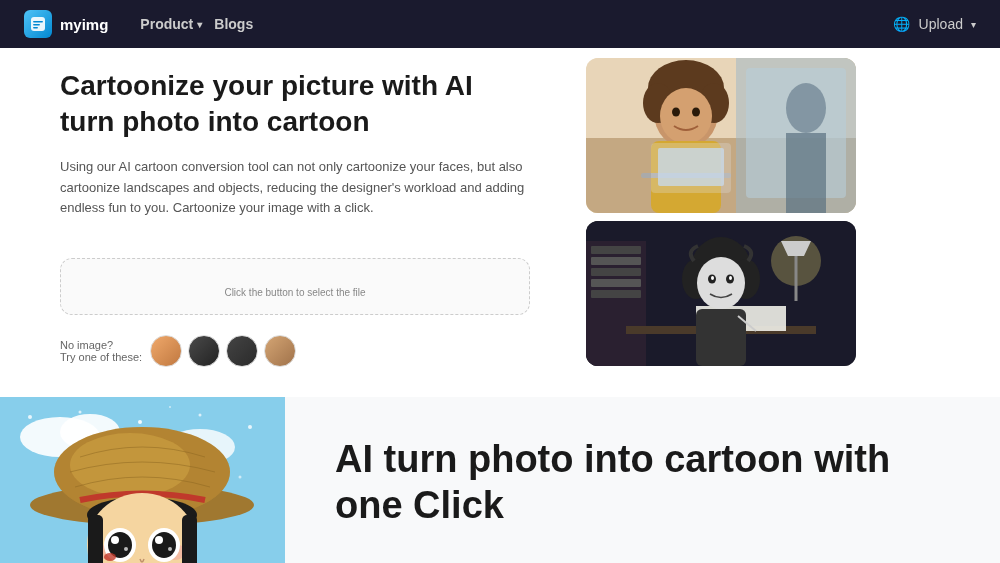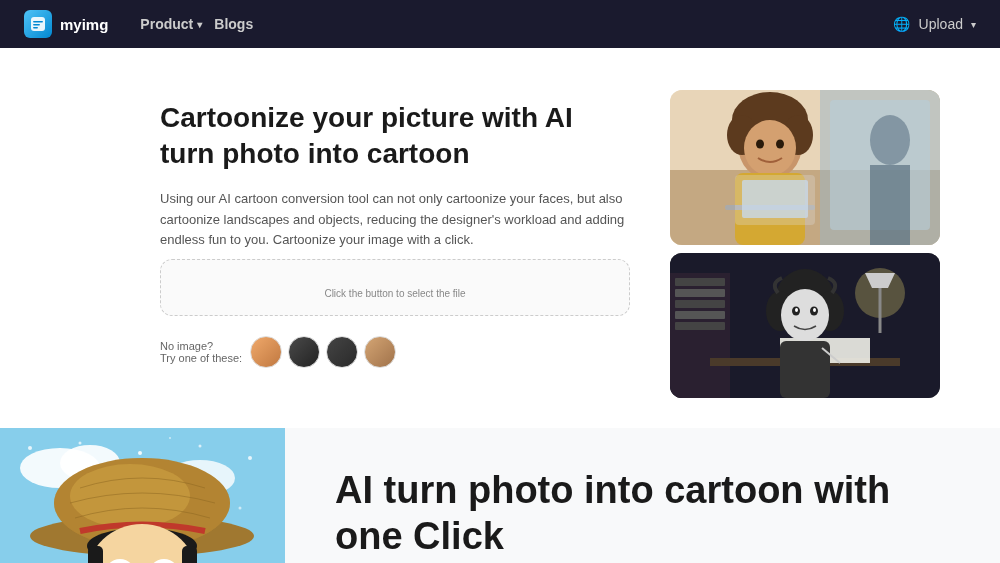--- a/index.html
+++ b/index.html
@@ -25,29 +25,28 @@
     }
     .logo-text { color: white; font-size: 15px; font-weight: 600; }
     .nav-links { display: flex; align-items: center; gap: 12px; font-weight: bold; }
     .nav-link { color: #ccc; font-size: 14px; cursor: pointer; display: flex; align-items: center; gap: 4px; }
     .navbar-right { display: flex; align-items: center; gap: 8px; color: #ccc; font-size: 14px; cursor: pointer; }
     .chevron-down { font-size: 10px; }
 
     
     .main-section {
       display: flex;
-      padding: 52px 60px 30px 60px;
-      gap: 40px;
+      padding: 20px 60px 30px 60px;
+      gap: 56px;
       background: white;
       min-height: 340px;
-      justify-content: flex-end;
     }
     .left-content { flex: 1; max-width: 470px; }
     .hero-title { font-size: 28px; font-weight: 700; color: #1a1a1a; line-height: 1.3; margin-bottom: 16px; }
-    .hero-desc { font-size: 13px; color: #555; line-height: 1.6; margin-bottom: 8px; }
+    .hero-desc { font-size: 13px; color: #555; line-height: 1.6; margin-bottom: 39px; }
 
     .upload-box {
       border: 1.5px dashed #ccc;
       border-radius: 12px;
       padding: 28px 20px 16px 20px;
       display: flex;
       flex-direction: column;
       align-items: center;
       gap: 10px;
       background: #fafafa;

